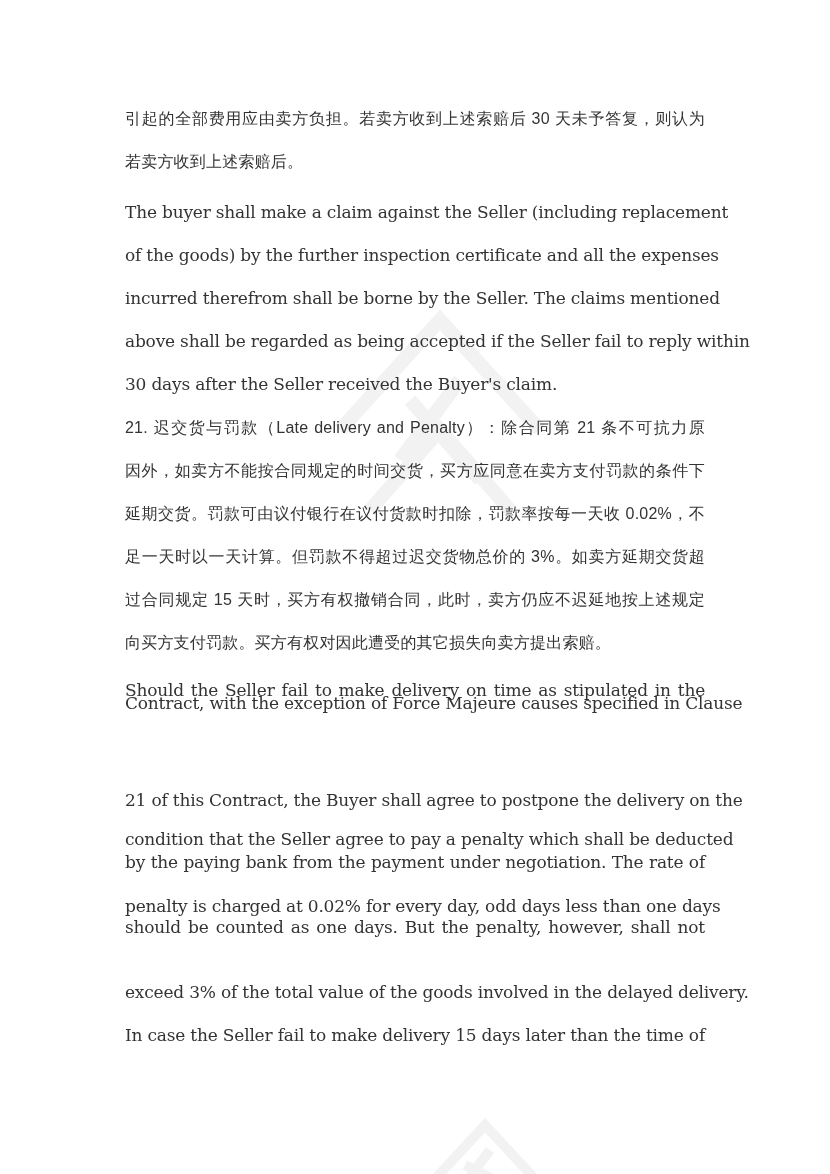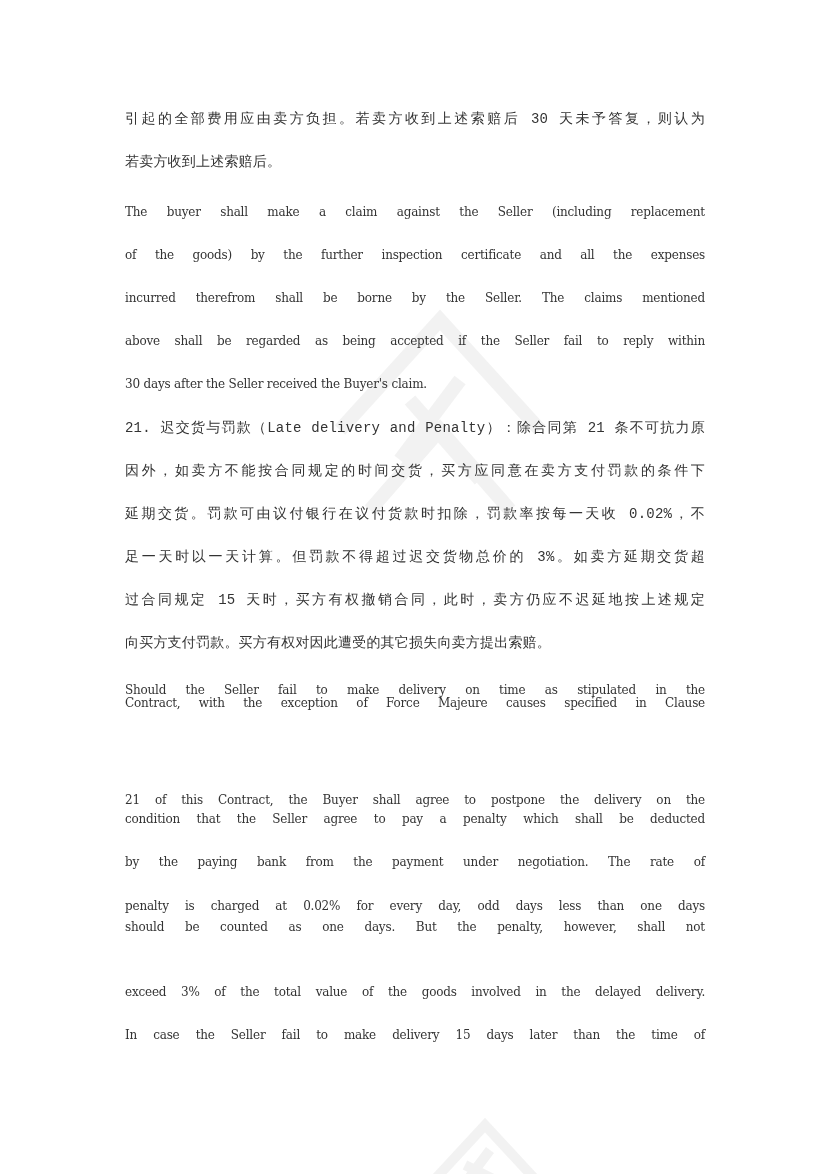--- a/index.html
+++ b/index.html
@@ -34,30 +34,30 @@
       left: 125px;
       top: 104px;
       width: 580px;
     }
     .line {
       position: absolute;
       left: 0;
       width: 580px;
       height: 30px;
       line-height: 30px;
-      font-size: 12px;
+      font-size: 17px;
       white-space: nowrap;
       overflow: visible;
       text-align: justify;
       text-align-last: justify;
       letter-spacing: -0.2px;
     }
     .line.zh {
-      font-family: Liberation Mono, monospace;
-      font-size: 14px;
+      font-family: Liberation Sans, sans-serif;
+      font-size: 16px;
       letter-spacing: 0.2px;
     }
     .line.last {
       text-align-last: left;
     }
   </style>
 </head>
 <body>
 
 <div class="page">
@@ -89,20 +89,20 @@
     <div class="line last" style="top:265px">30 days after the Seller received the Buyer's claim.</div>
     <div class="line zh" style="top:309px">21. 迟交货与罚款（Late delivery and Penalty）：除合同第 21 条不可抗力原</div>
     <div class="line zh" style="top:352px">因外，如卖方不能按合同规定的时间交货，买方应同意在卖方支付罚款的条件下</div>
     <div class="line zh" style="top:395px">延期交货。罚款可由议付银行在议付货款时扣除，罚款率按每一天收 0.02%，不</div>
     <div class="line zh" style="top:438px">足一天时以一天计算。但罚款不得超过迟交货物总价的 3%。如卖方延期交货超</div>
     <div class="line zh" style="top:481px">过合同规定 15 天时，买方有权撤销合同，此时，卖方仍应不迟延地按上述规定</div>
     <div class="line zh last" style="top:524px">向买方支付罚款。买方有权对因此遭受的其它损失向卖方提出索赔。</div>
     <div class="line" style="top:571px">Should the Seller fail to make delivery on time as stipulated in the</div>
     <div class="line" style="top:584px">Contract, with the exception of Force Majeure causes specified in Clause</div>
     <div class="line" style="top:681px">21 of this Contract, the Buyer shall agree to postpone the delivery on the</div>
-    <div class="line" style="top:700px">condition that the Seller agree to pay a penalty which shall be deducted</div>
+    <div class="line" style="top:720px">condition that the Seller agree to pay a penalty which shall be deducted</div>
     <div class="line" style="top:743px">by the paying bank from the payment under negotiation. The rate of</div>
     <div class="line" style="top:787px">penalty is charged at 0.02% for every day, odd days less than one days</div>
     <div class="line" style="top:808px">should be counted as one days. But the penalty, however, shall not</div>
     <div class="line" style="top:873px">exceed 3% of the total value of the goods involved in the delayed delivery.</div>
     <div class="line" style="top:916px">In case the Seller fail to make delivery 15 days later than the time of</div>
   </div>
 </div>
 
 </body></html>

